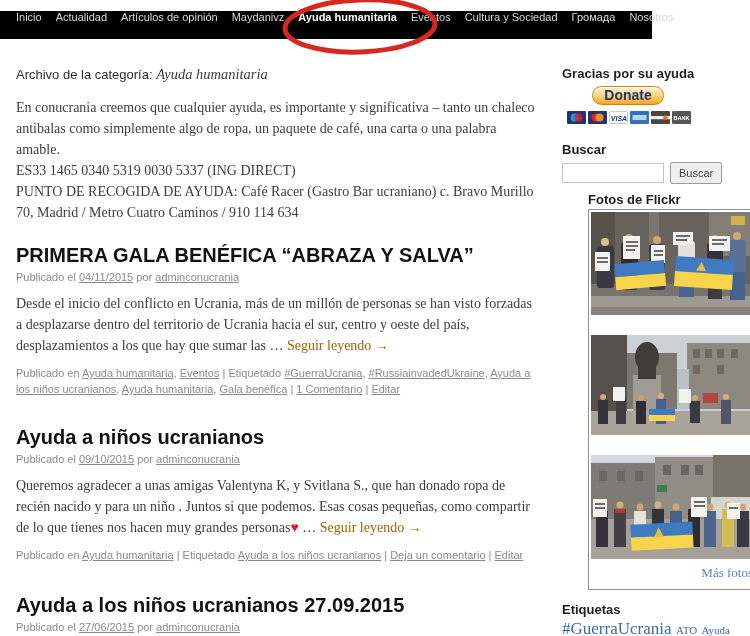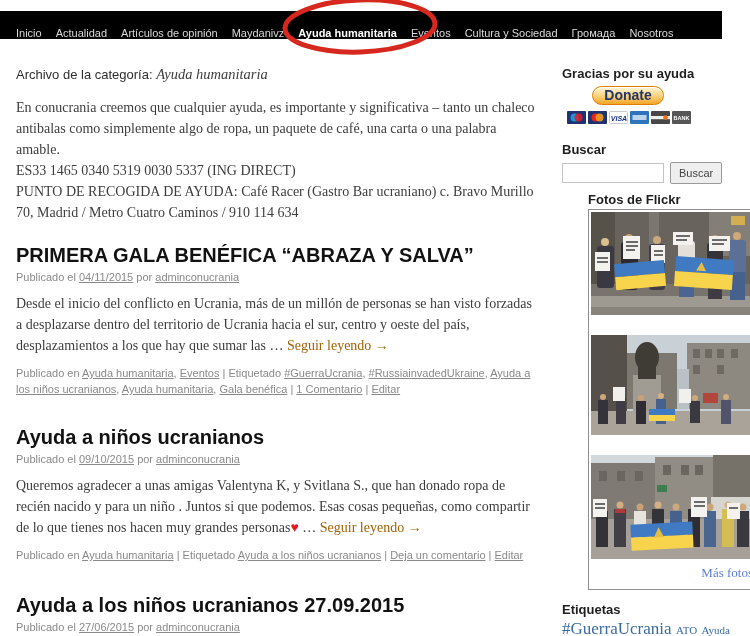--- a/index.html
+++ b/index.html
@@ -3,22 +3,22 @@
 <meta charset="utf-8">
 <style>
   * { margin:0; padding:0; box-sizing:border-box; }
   html,body { background:#fff; }
   body {
     width:750px; height:636px; position:relative; overflow:hidden;
     font-family:"Liberation Sans", sans-serif; color:#3d3d3d;
   }
   
   .topnav {
-    position:absolute; left:0; top:11px; width:722px; height:28px;
-    background:#000; display:flex; align-items:flex-end;
+    position:absolute; left:0; top:11px; width:652px; height:28px;
+    background:#000; display:flex; align-items:flex-start;
   }
   .nav-list { display:flex; gap:14px; padding-left:16px; white-space:nowrap; }
   .nav-list a { color:#d9d9d9; font-size:11px; text-decoration:none; cursor:pointer; }
   .nav-list a.active { color:#fff; font-weight:bold; }
   .annotation { position:absolute; left:280px; top:-4px; width:160px; height:62px; z-index:5; pointer-events:none; }
 
   
   .main { position:absolute; left:16px; top:66px; width:521px; }
   .archive-line { font-size:13px; color:#2e2e2e; }
   .archive-label { font-weight:normal; }

